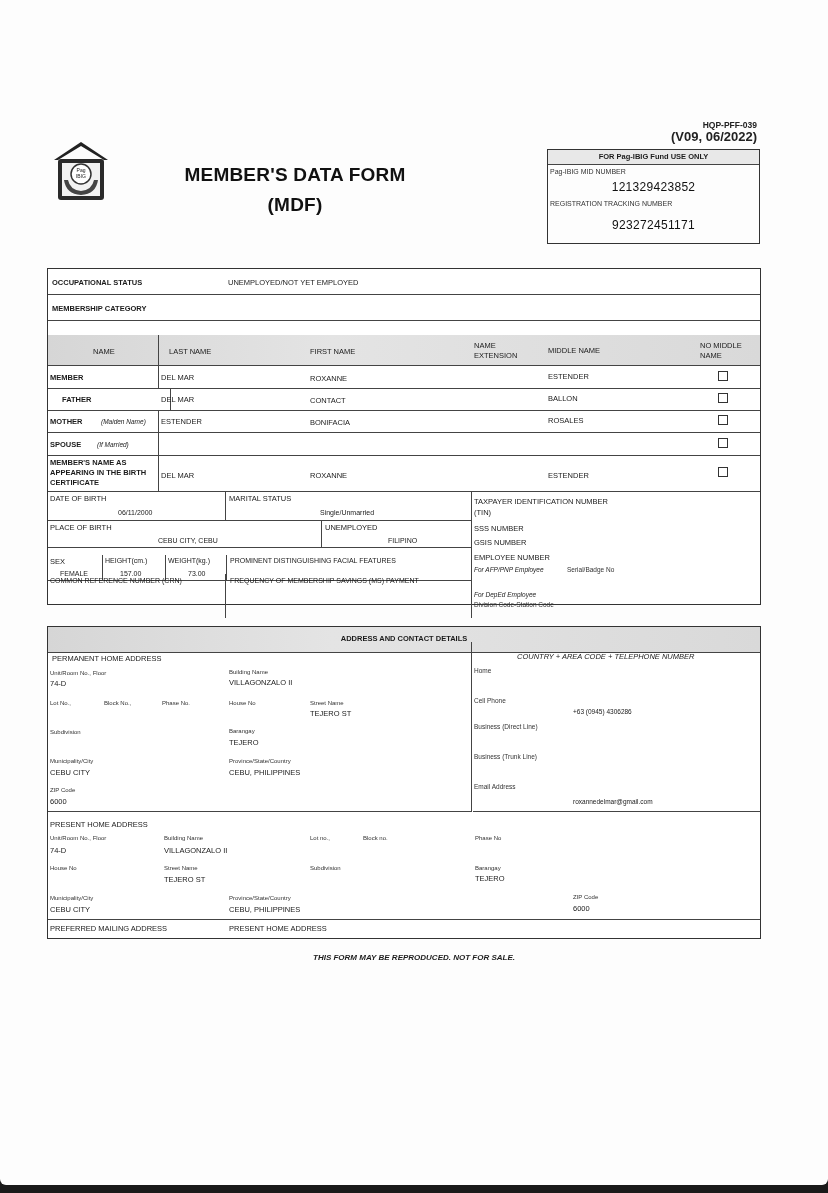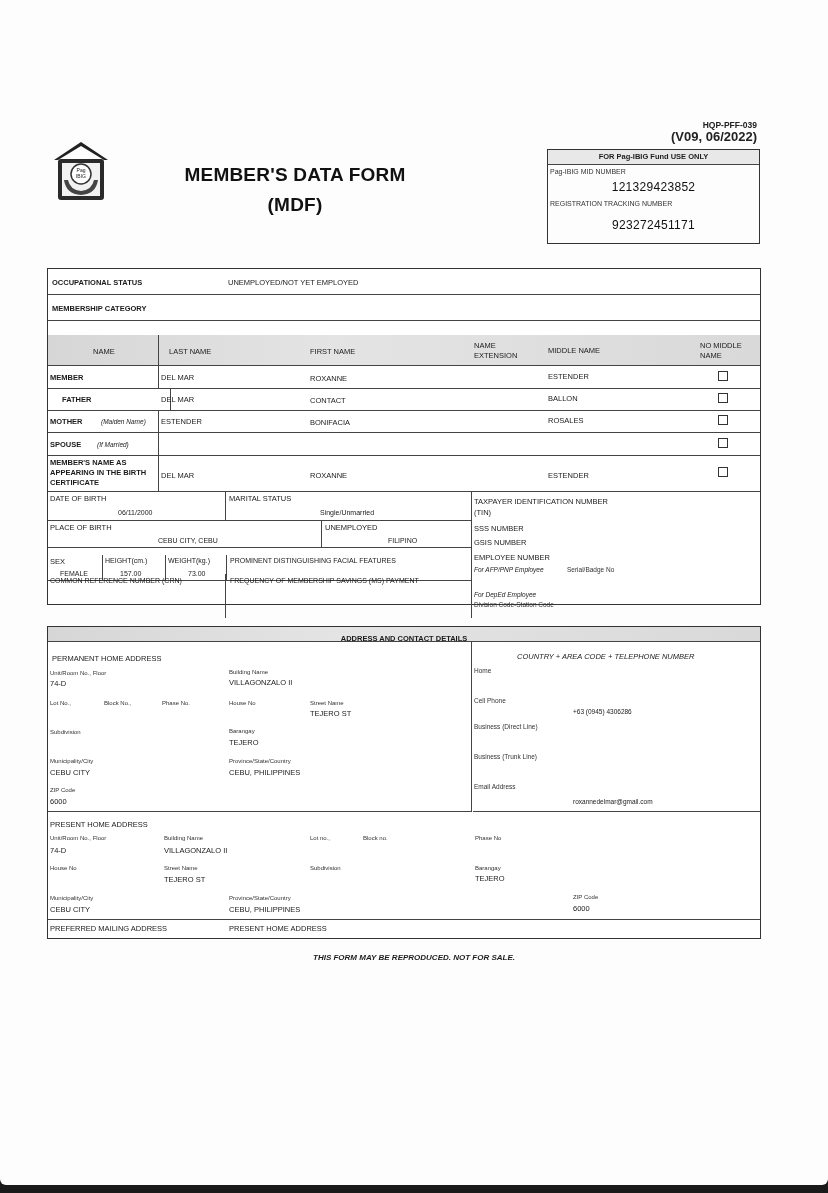--- a/index.html
+++ b/index.html
@@ -180,21 +180,21 @@
       <span class="t lbl" style="left:1px; top:46px">GSIS NUMBER</span>
       <span class="t lbl" style="left:1px; top:61px">EMPLOYEE NUMBER</span>
       <span class="t it" style="left:1px; top:74px">For AFP/PNP Employee</span>
       <span class="t lbl-s" style="left:94px; top:74px; font-size:6.5px">Serial/Badge No</span>
       <span class="t it" style="left:1px; top:99px">For DepEd Employee</span>
       <span class="t lbl-s" style="left:1px; top:109px; font-size:6.5px">Division Code-Station Code</span>
     </div>
   </div>
 
   <div class="sec" style="top:626px; height:313px;">
-    <div class="row band" style="top:0; height:15px; text-align:center;">
+    <div class="row band" style="top:0; height:26px; text-align:center;">
       <span class="lbl-b" style="line-height:15px">ADDRESS AND CONTACT DETAILS</span>
     </div>
 
     <div style="position:absolute; left:0; top:15px; width:424px; height:170px; border-right:1px solid #444; border-bottom:1px solid #444;">
       <span class="t lbl" style="left:4px; top:12px">PERMANENT HOME ADDRESS</span>
       <span class="t lbl-s" style="left:2px; top:28px">Unit/Room No., Floor</span>
       <span class="t val" style="left:2px; top:37px">74-D</span>
       <span class="t lbl-s" style="left:181px; top:27px">Building Name</span>
       <span class="t val" style="left:181px; top:36px">VILLAGONZALO II</span>
       <span class="t lbl-s" style="left:2px; top:58px">Lot No.,</span>

